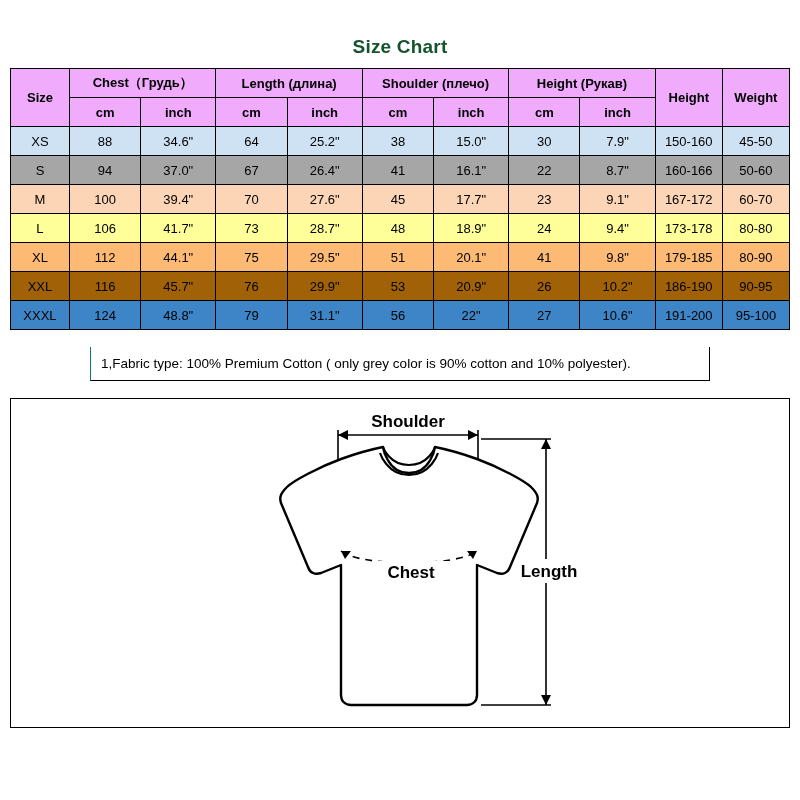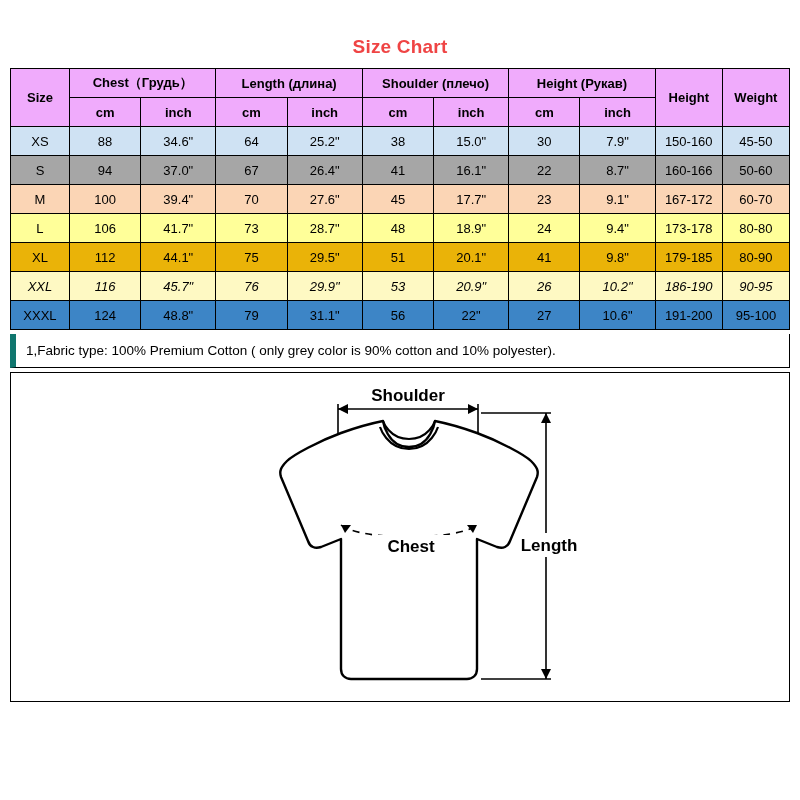--- a/index.html
+++ b/index.html
@@ -15,21 +15,21 @@
     overflow: hidden;
   }
   .page {
     width: 800px;
     height: 800px;
     position: relative;
     box-sizing: border-box;
   }
   .title {
     text-align: center;
-    color: #ef4444;
+    color: #14532d;
     font-size: 19px;
     font-weight: bold;
     padding-top: 36px;
     padding-bottom: 10px;
     letter-spacing: 0.2px;
   }
   table.size-table {
     border-collapse: collapse;
     margin: 0 auto;
     width: 780px;
@@ -55,23 +55,23 @@
   .col-in { width: 74px; }
   .col-hw { width: 66px; }
 
   td.cell, th.hdr {
     font-weight: normal;
   }
   .row-label {
     font-weight: normal;
   }
   .notes {
-    width: 780px;
-    margin: 4px auto;
-    border-left: 6px solid #0f766e;
+    width: 620px;
+    margin: 17px auto;
+    border-left: 1px solid #0f766e;
     border-right: 1px solid #000;
     border-bottom: 1px solid #000;
     box-sizing: border-box;
   }
   .note {
     font-size: 13.5px;
     padding: 8px 8px 8px 10px;
     border-bottom: 1px solid #000;
     box-sizing: border-box;
     height: 33px;
@@ -180,34 +180,34 @@
           <td class="cell">41.7"</td>
           <td class="cell">73</td>
           <td class="cell">28.7"</td>
           <td class="cell">48</td>
           <td class="cell">18.9"</td>
           <td class="cell">24</td>
           <td class="cell">9.4"</td>
           <td class="cell">173-178</td>
           <td class="cell">80-80</td>
         </tr>
-        <tr style="background: #eab308;">
+        <tr style="background: #fdba74;">
           <td class="cell row-label">XL</td>
           <td class="cell">112</td>
           <td class="cell">44.1"</td>
           <td class="cell">75</td>
           <td class="cell">29.5"</td>
           <td class="cell">51</td>
           <td class="cell">20.1"</td>
           <td class="cell">41</td>
           <td class="cell">9.8"</td>
           <td class="cell">179-185</td>
           <td class="cell">80-90</td>
         </tr>
-        <tr style="background: #fef9c3; font-style: italic;">
+        <tr style="background: #a16207;">
           <td class="cell row-label">XXL</td>
           <td class="cell">116</td>
           <td class="cell">45.7"</td>
           <td class="cell">76</td>
           <td class="cell">29.9"</td>
           <td class="cell">53</td>
           <td class="cell">20.9"</td>
           <td class="cell">26</td>
           <td class="cell">10.2"</td>
           <td class="cell">186-190</td>

